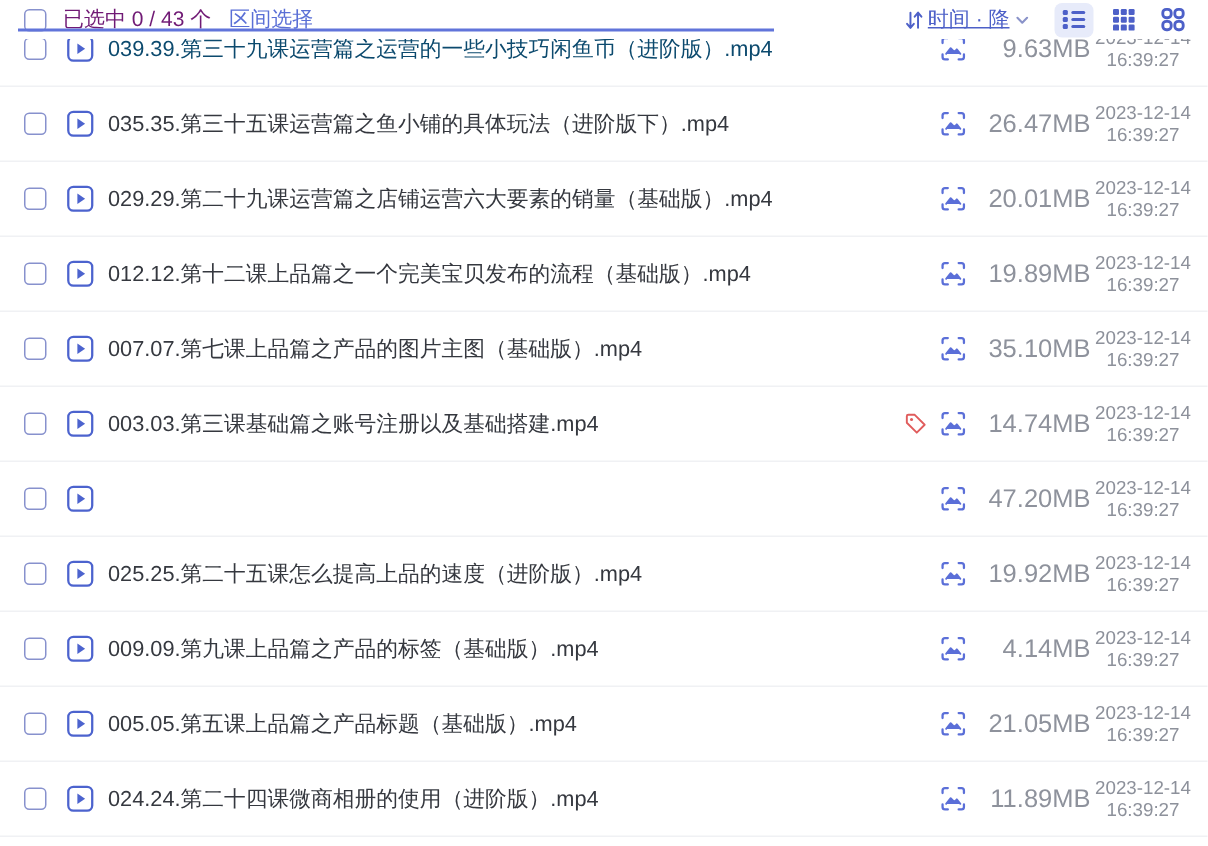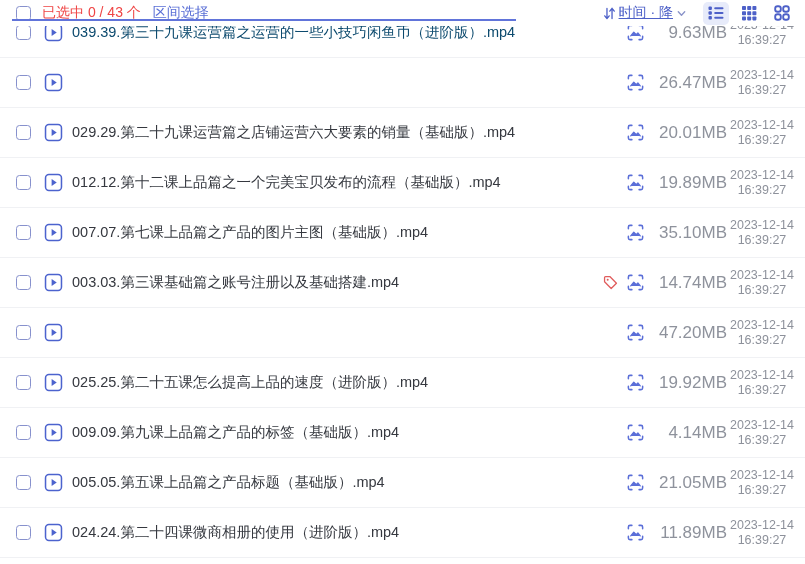--- a/index.html
+++ b/index.html
@@ -11,21 +11,21 @@
   
   .toolbar {
     position:absolute; top:0; left:0; width:805px; height:26px;
     background:#fff; z-index:5; display:flex; align-items:center;
   }
   .cb {
     width:15px; height:15px; border:1.5px solid #8791cd; border-radius:3.5px;
     background:#fff; flex:none; cursor:pointer;
   }
   .toolbar .cb { margin-left:16px; }
-  .sel-text { margin-left:11px; font-size:14px; color:#ef4444; white-space:nowrap; }
+  .sel-text { margin-left:11px; font-size:14px; color:#701a75; white-space:nowrap; }
   .range-link { margin-left:12px; font-size:14px; color:#5a6fd6; cursor:pointer; text-decoration:none; white-space:nowrap; }
   .spacer { flex:1; }
   .sort { display:flex; align-items:center; color:#4d60c8; font-size:14px; margin-right:16px; cursor:pointer; white-space:nowrap; }
   .sort svg { display:block; }
   .sort .lbl { margin:0 3px 0 2px;text-decoration:underline; }
   .chev { color:#8a93c9; display:flex; }
   .views { display:flex; align-items:center; gap:7px; margin-right:10px; color:#4d60c8; }
   .vbtn { width:26px; height:23px; display:flex; align-items:center; justify-content:center;
           background:none; border:none; color:inherit; padding:0; cursor:pointer; border-radius:5px; }
   .vbtn.active { background:#e7ebfa; }
@@ -77,20 +77,21 @@
   </div>
 
   <div class="row">
     <span class="cb"></span>
     <span class="play">
       <svg width="19" height="19" viewBox="0 0 20 20">
         <rect x="1.6" y="1.6" width="16.8" height="16.8" rx="3.6" fill="none" stroke="currentColor" stroke-width="1.6"></rect>
         <path d="M8 6.4 L13.4 10 L8 13.6 Z" fill="currentColor"></path>
       </svg>
     </span>
+    <span class="fname">035.35.第三十五课运营篇之鱼小铺的具体玩法（进阶版下）.mp4</span>
     <span class="right">
 
       <span class="prev">
         <svg width="19" height="19" viewBox="0 0 20 20" fill="none" stroke="currentColor" stroke-width="1.6" stroke-linecap="round" stroke-linejoin="round">
           <path d="M2.5 6 V4.2 C2.5 3.3 3.3 2.5 4.2 2.5 H6.2"></path>
           <path d="M13.8 2.5 H15.8 C16.7 2.5 17.5 3.3 17.5 4.2 V6"></path>
           <path d="M17.5 14 V15.8 C17.5 16.7 16.7 17.5 15.8 17.5 H13.8"></path>
           <path d="M6.2 17.5 H4.2 C3.3 17.5 2.5 16.7 2.5 15.8 V14"></path>
           <path d="M5 13.6 L8.2 9.6 L10.8 12.2 L12.5 10.4 L15 13.6" fill="currentColor" stroke-width="1.3"></path>
         </svg>

